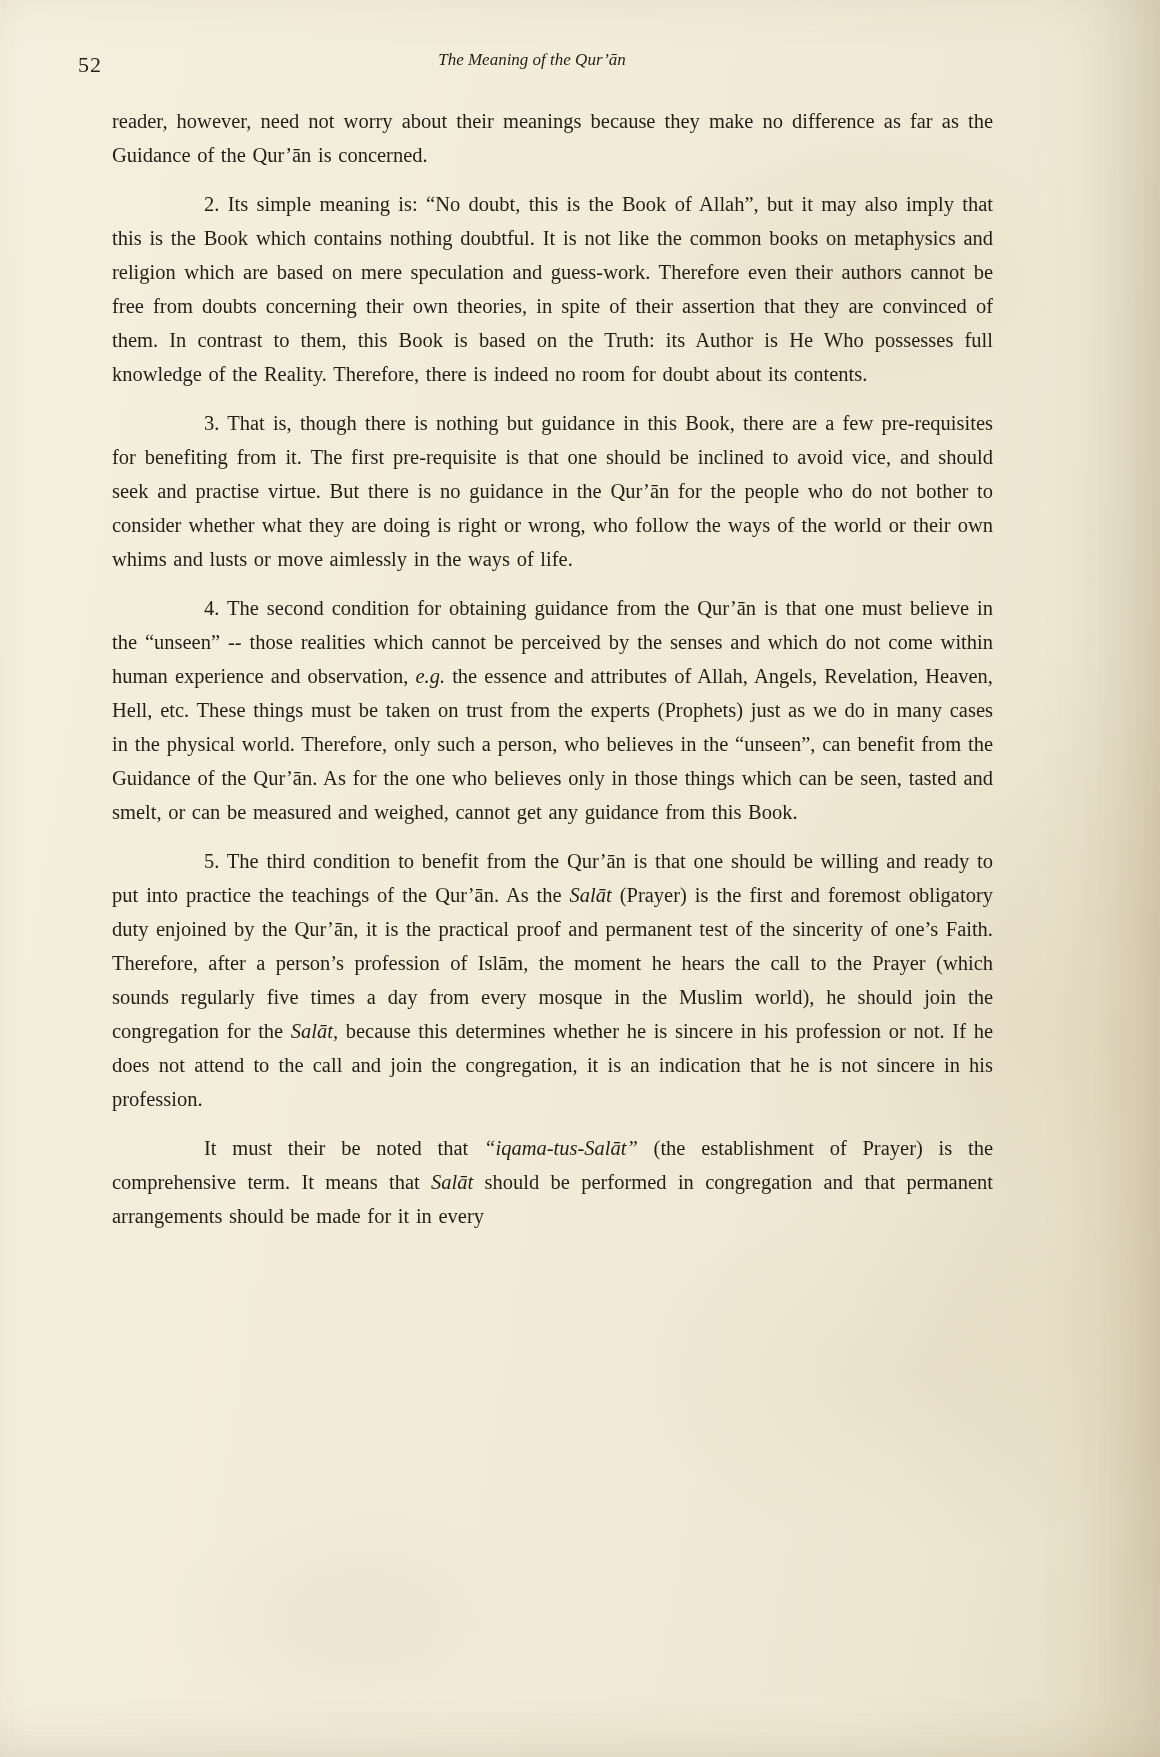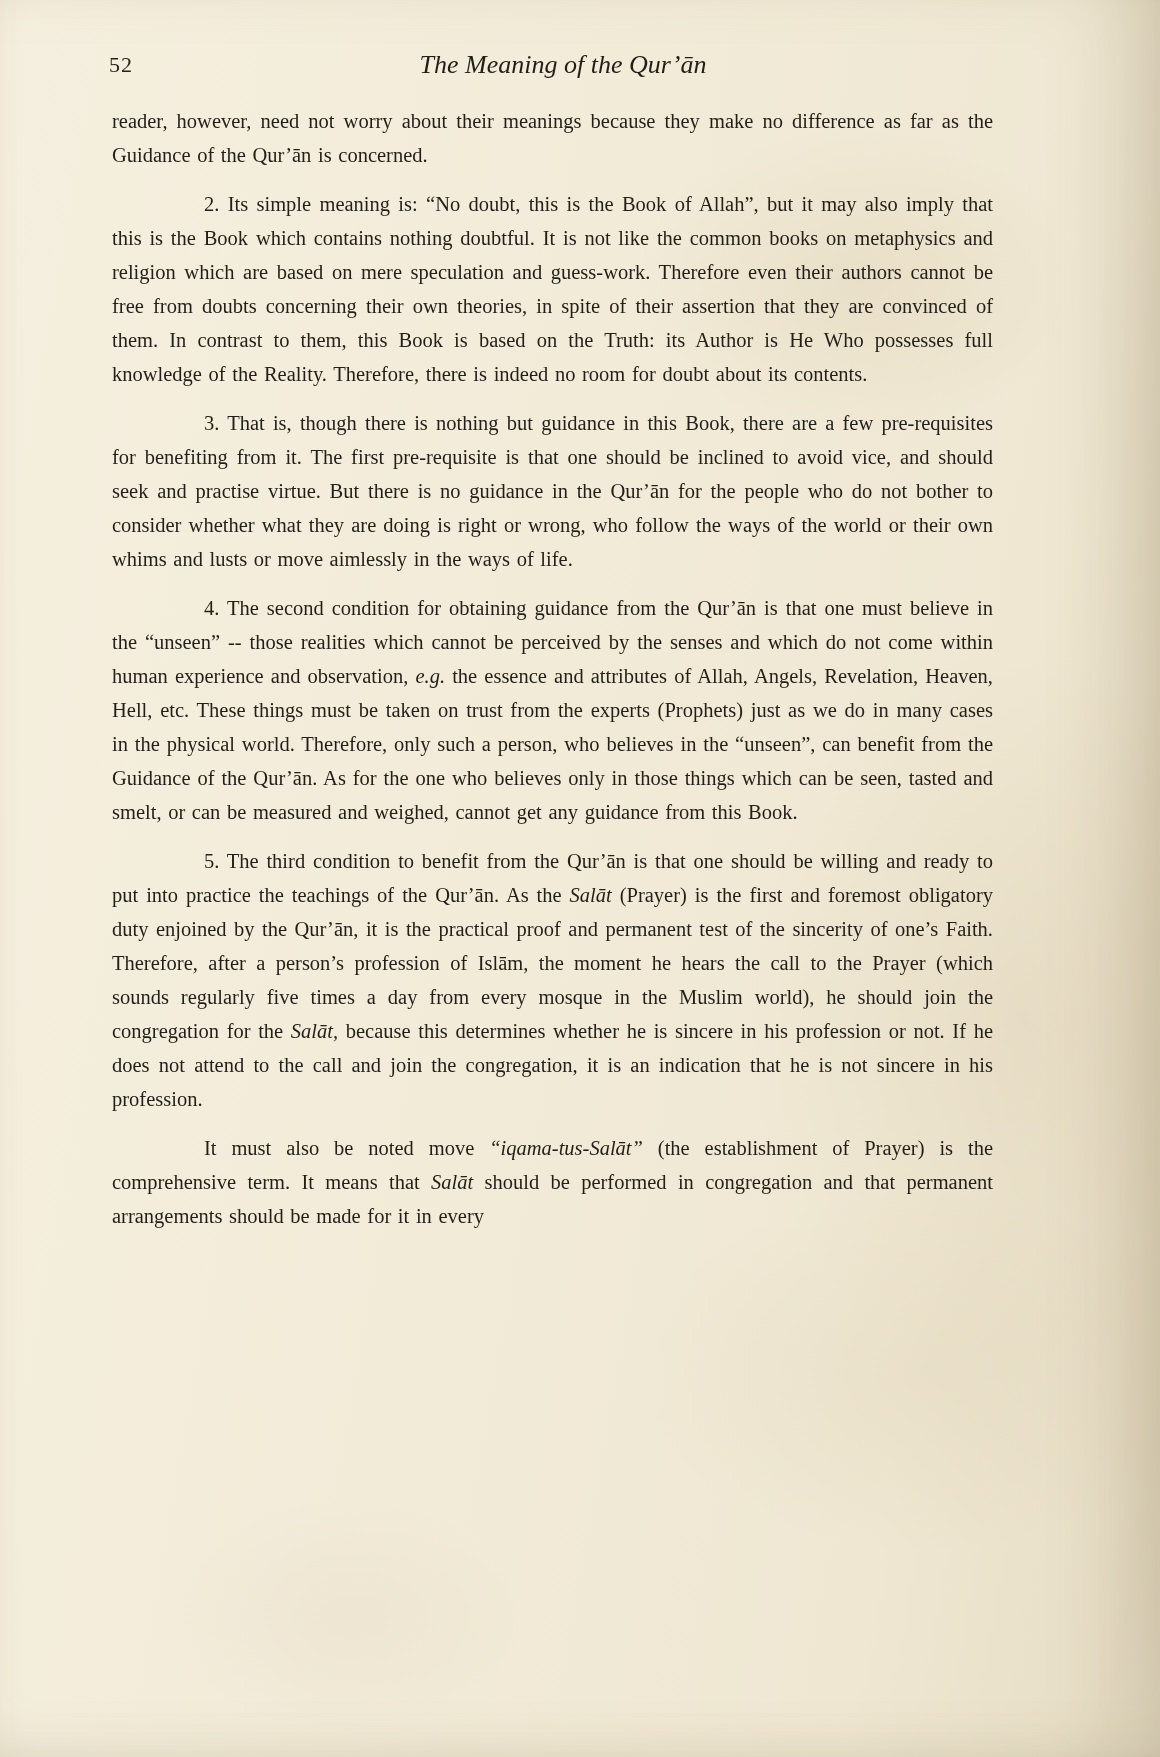--- a/index.html
+++ b/index.html
@@ -30,36 +30,36 @@
     pointer-events: none;
     background:
       radial-gradient(ellipse 320px 220px at 74% 16%, rgba(168,138,86,0.10), transparent 70%),
       radial-gradient(ellipse 380px 520px at 88% 58%, rgba(160,130,80,0.09), transparent 72%),
       radial-gradient(ellipse 420px 260px at 80% 78%, rgba(160,130,80,0.07), transparent 70%),
       radial-gradient(ellipse 260px 170px at 30% 92%, rgba(150,122,76,0.05), transparent 70%);
   }
   .page-header {
     position: absolute;
     top: 50px;
-    left: 115px;
+    left: 84px;
     width: 896px;
     height: 34px;
   }
   .page-number {
     position: absolute;
     left: -6px;
     top: 2px;
     font-size: 22px;
     letter-spacing: 1px;
   }
   .header-title {
     display: block;
     text-align: center;
     font-style: italic;
-    font-size: 26px;
+    font-size: 17px;
   }
   .page-body {
     position: absolute;
     top: 104px;
     left: 97px;
     width: 896px;
     font-size: 20.5px;
     line-height: 34px;
     text-align: justify;
     word-spacing: 1.5px;
@@ -81,15 +81,15 @@
   <header class="page-header">
     <span class="page-number">52</span>
     <span class="header-title">The Meaning of the Qur’ān</span>
   </header>
   <main class="page-body" id="page-body">
       <p class="para"><span>reader, however, need not worry about their meanings  because they make no difference as far as the Guidance of the Qur’ān is concerned.</span></p>
       <p class="para indent"><span>2. Its simple meaning is: “No doubt, this is the Book of Allah”, but it may also imply that this is the Book which contains nothing doubtful. It is not like the common books on metaphysics and religion which are based on mere speculation and guess-work. Therefore even their authors cannot be free from doubts concerning their own theories, in spite of their assertion that they are convinced of them. In contrast to them, this Book is based on the Truth: its Author is He Who possesses full knowledge of the Reality. Therefore, there is indeed no room for doubt about its contents.</span></p>
       <p class="para indent"><span>3. That is, though there is nothing but guidance in this Book, there are a few pre-requisites for benefiting from it. The first pre-requisite is that one should be inclined to avoid vice, and should seek and practise virtue. But there is no guidance in the Qur’ān for the people who do not bother to consider whether what they are doing is right or wrong, who follow the ways of the world or their own whims and lusts or move aimlessly in the ways of life.</span></p>
       <p class="para indent"><span>4. The second condition for obtaining guidance from the Qur’ān is that one must believe in the “unseen” -- those realities which cannot be perceived by the senses and which do not come within human experience and observation, </span><span class="it">e.g.</span><span> the essence and attributes of Allah, Angels, Revelation, Heaven, Hell, etc. These things must be taken on trust from the experts (Prophets) just as we do in many cases in the physical world. Therefore, only such a person, who believes in the “unseen”, can benefit from the Guidance of the Qur’ān. As for the one who believes only in those things which can be seen, tasted and smelt, or can be measured and weighed, cannot get any guidance from this Book.</span></p>
       <p class="para indent"><span>5. The third condition to benefit from the Qur’ān is that one should be willing and ready to put into practice the teachings of the Qur’ān. As the </span><span class="it">Salāt</span><span> (Prayer) is the first and foremost obligatory duty enjoined by the Qur’ān, it is the practical proof and permanent test of the sincerity of one’s Faith. Therefore, after a person’s profession of Islām, the moment he hears the call to the Prayer (which sounds regularly five times a day from every mosque in the Muslim world), he should join the congregation for the </span><span class="it">Salāt,</span><span> because this determines whether he is sincere in his profession or not. If he does not attend to the call and join the congregation, it is an indication that he is not sincere in his profession.</span></p>
-      <p class="para indent"><span>It must also be noted move </span><span class="it">“iqama-tus-Salāt”</span><span> (the establishment of Prayer) is the comprehensive term. It means that </span><span class="it">Salāt</span><span> should be performed in congregation and that permanent arrangements should be made for it in every</span></p>
+      <p class="para indent"><span>It must their be noted that </span><span class="it">“iqama-tus-Salāt”</span><span> (the establishment of Prayer) is the comprehensive term. It means that </span><span class="it">Salāt</span><span> should be performed in congregation and that permanent arrangements should be made for it in every</span></p>
     </main>
 </div>
 
 </body></html>

